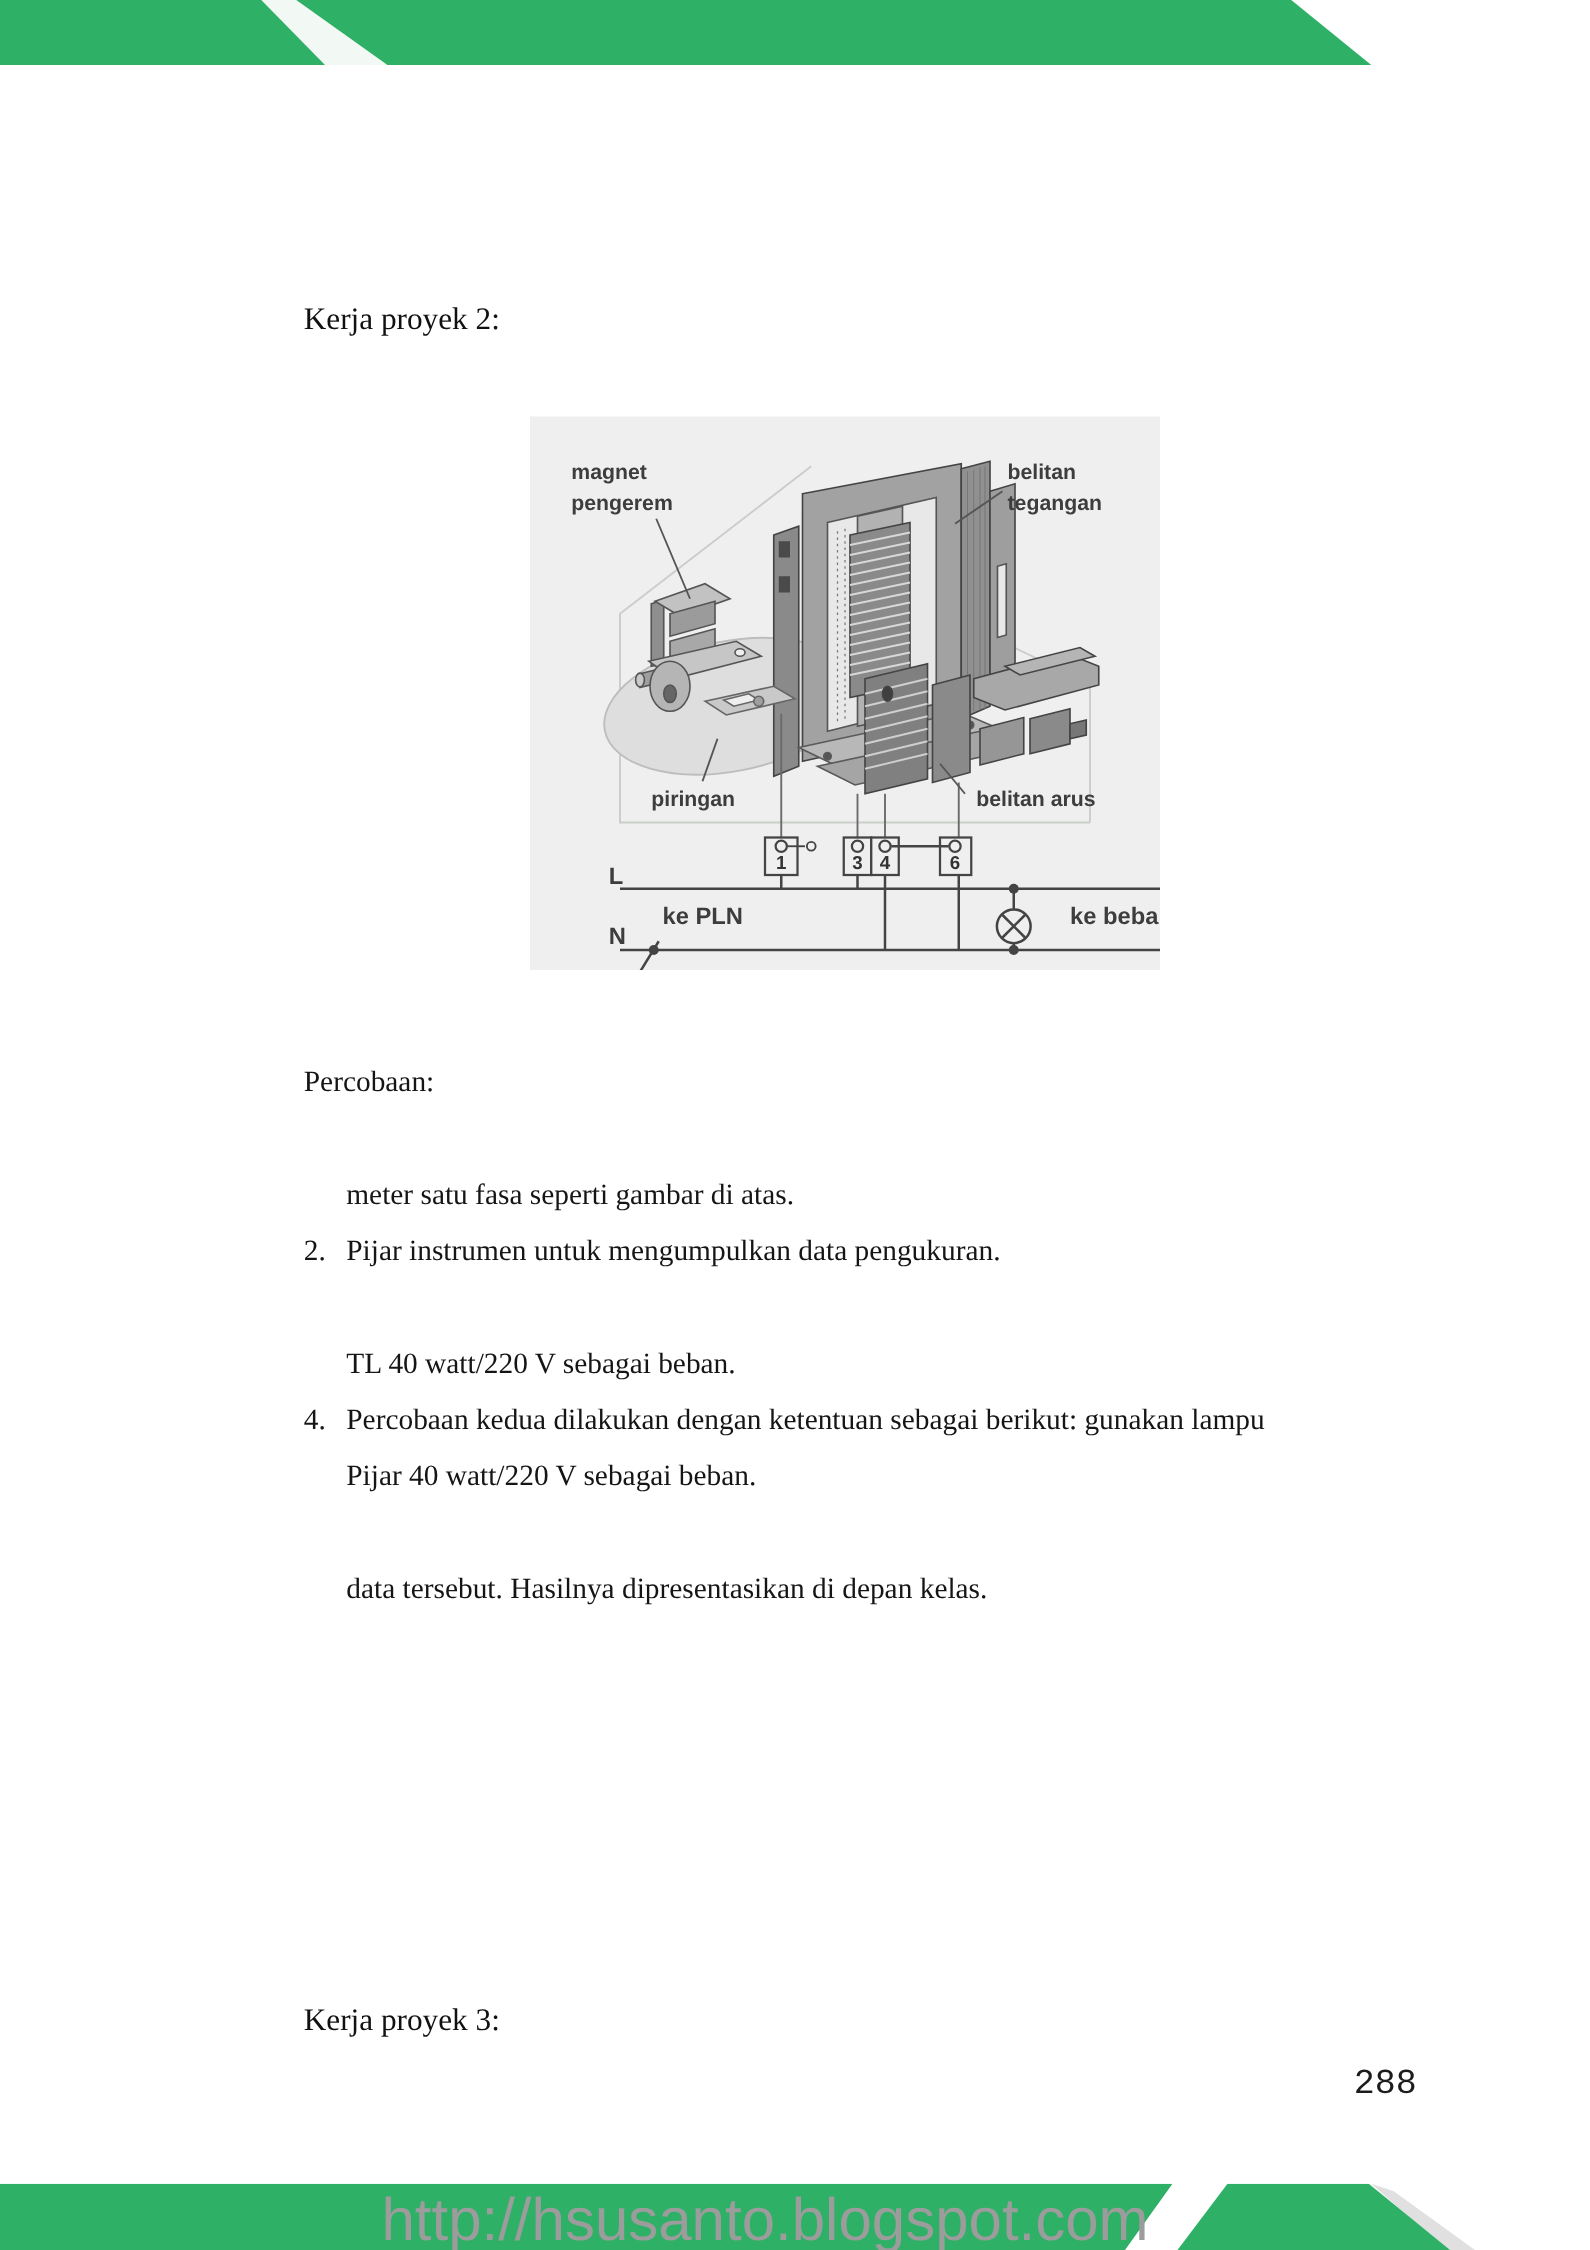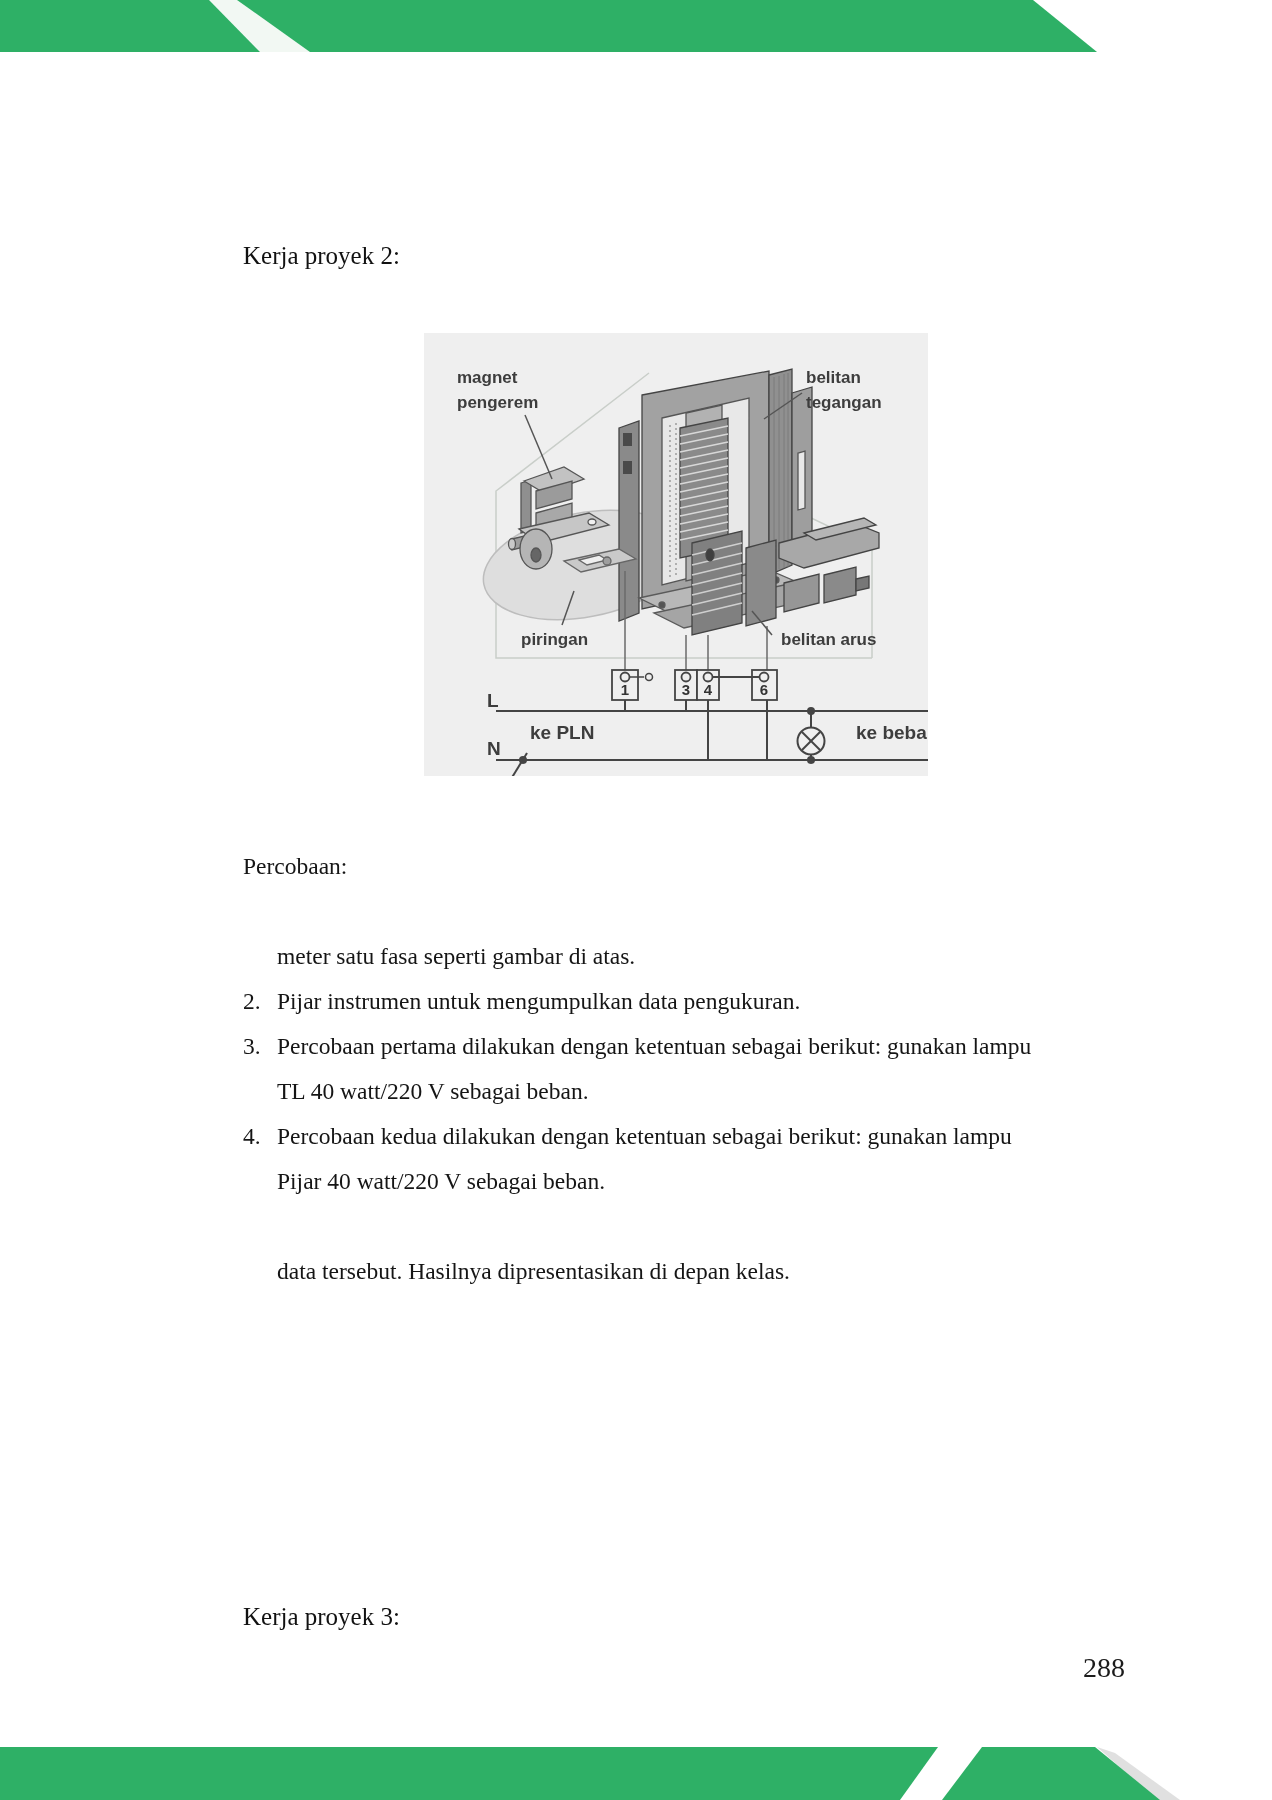--- a/index.html
+++ b/index.html
@@ -6,21 +6,21 @@
   .page{position:relative;width:1224px;height:1800px;background:#ffffff;overflow:hidden;
         font-family:"Liberation Serif",serif;color:#161616;}
   .band{position:absolute;left:0;display:block;}
   .band-top{top:0;}
   .band-bottom{top:1747px;}
   .heading{position:absolute;left:243px;font-size:25px;white-space:nowrap;color:#111;}
   .body-line{position:absolute;left:243px;font-size:23.5px;white-space:nowrap;color:#151515;}
   .body-line .num{display:inline-block;width:34px;}
   .body-line.cont{left:277px;}
   .figure{position:absolute;left:424px;top:333px;width:504px;height:443px;}
-  .page-number{position:absolute;left:1083px;top:1652px;font-family:Liberation Serif, serif;
+  .page-number{position:absolute;left:1083px;top:1652px;font-family:Liberation Mono, monospace;
                font-size:28px;color:#1c1c1c;}
   .watermark{position:absolute;top:1753px;left:50%;transform:translateX(-50%);
              font-family:"Liberation Sans",sans-serif;font-size:48px;color:#9c9c9c;
              white-space:nowrap;line-height:1;}
   .fig-label{font-family:"Liberation Sans",sans-serif;font-weight:bold;fill:#3d3d3d;font-size:17px;}
   .fig-wire-label{font-family:"Liberation Sans",sans-serif;font-weight:bold;fill:#3d3d3d;font-size:19px;}
   .fig-terminal-num{font-family:"Liberation Sans",sans-serif;font-weight:bold;fill:#333;font-size:15px;}
 </style>
 </head>
 <body>
@@ -198,23 +198,20 @@
   <div class="body-line" style="top:853px">Percobaan:</div>
 
   <div class="body-line cont" style="top:943px">
     <span>meter satu fasa seperti gambar di atas.</span>
   </div>
 
   <div class="body-line" style="top:988px">
     <span class="num">2.</span><span>Pijar instrumen untuk mengumpulkan data pengukuran.</span>
   </div>
 
-  <div class="body-line" style="top:1033px">
-    <span class="num">3.</span><span>Percobaan pertama dilakukan dengan ketentuan sebagai berikut: gunakan lampu</span>
-  </div>
   <div class="body-line cont" style="top:1078px">
     <span>TL 40 watt/220 V sebagai beban.</span>
   </div>
 
   <div class="body-line" style="top:1123px">
     <span class="num">4.</span><span>Percobaan kedua dilakukan dengan ketentuan sebagai berikut: gunakan lampu</span>
   </div>
   <div class="body-line cont" style="top:1168px">
     <span>Pijar 40 watt/220 V sebagai beban.</span>
   </div>
@@ -226,14 +223,15 @@
   <div class="heading" style="top:1603px">Kerja proyek 3:</div>
 
   <div class="page-number">288</div>
 
   <svg class="band band-bottom" width="1272" height="53" viewBox="0 0 1272 53">
     <polygon points="1097,0 1115,6 1180,53 1157,53" fill="#e0e0e0"></polygon>
     <polygon points="0,0 938,0 900,53 0,53" fill="#2eb066"></polygon>
     <polygon points="982,0 1095,0 1160,53 942,53" fill="#2eb066"></polygon>
   </svg>
 
+  <div class="watermark">http://hsusanto.blogspot.com</div>
 
 </div>
 
 </body></html>

